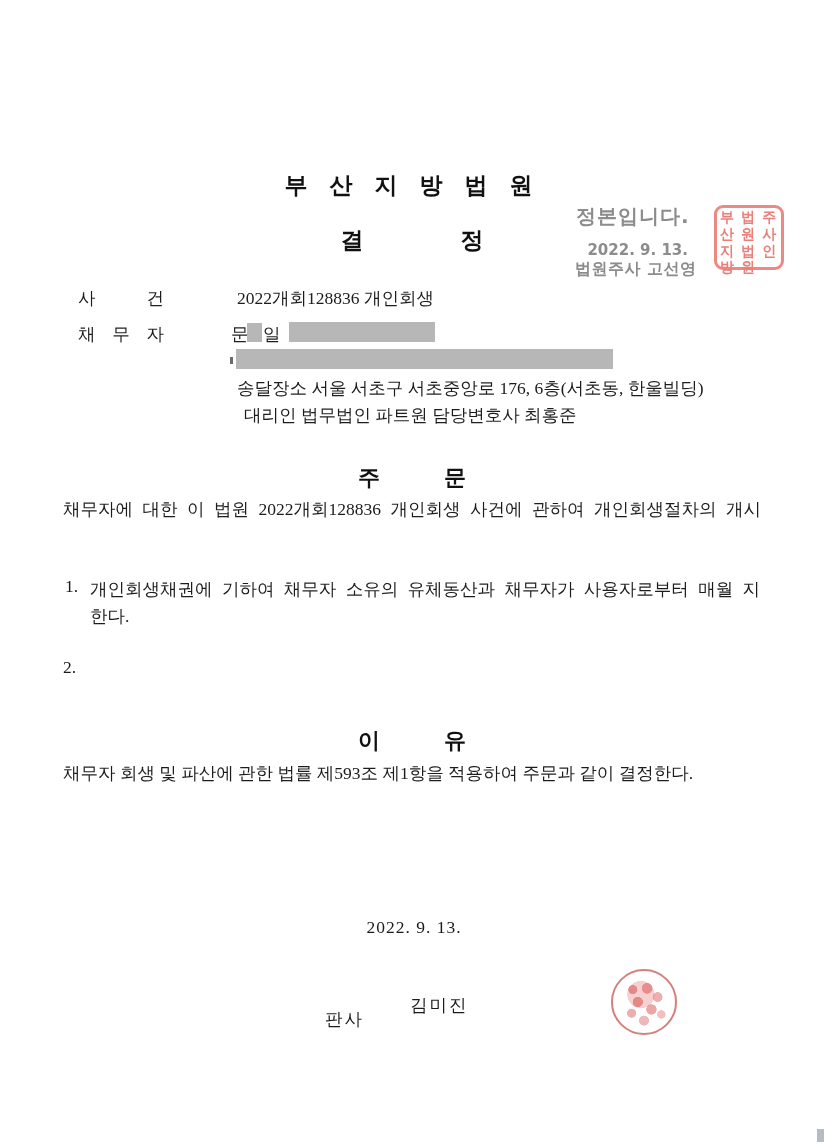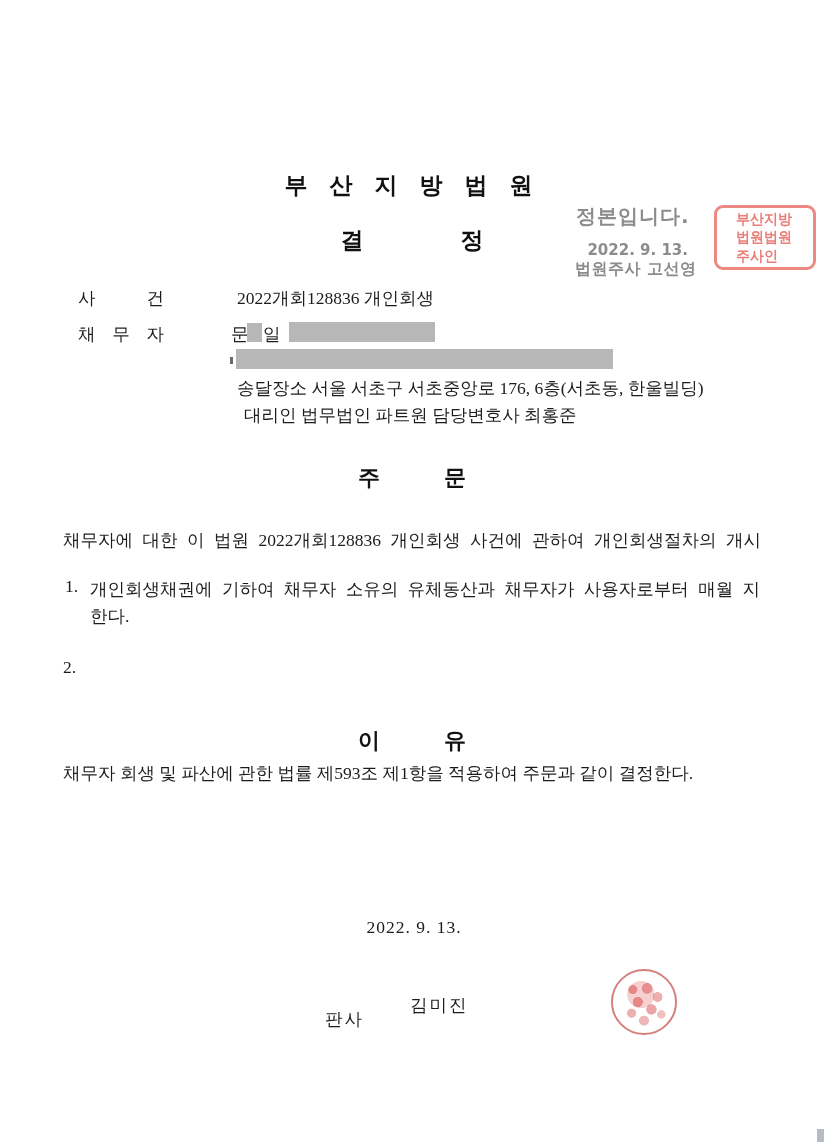--- a/index.html
+++ b/index.html
@@ -25,21 +25,21 @@
   
   .cert-label{top:203px;left:576px;font-family:"DejaVu Sans",sans-serif;
     font-weight:bold;font-size:20px;color:var(--cert-gray,#8c8c8c);letter-spacing:1px;}
   .cert-date{top:241px;left:576px;width:112px;text-align:right;
     font-family:"DejaVu Sans",sans-serif;font-weight:bold;font-size:15px;color:var(--cert-gray,#8c8c8c);}
   .cert-officer{top:259px;left:575px;font-family:"DejaVu Sans",sans-serif;
     font-weight:bold;font-size:16px;color:var(--cert-gray,#8c8c8c);letter-spacing:.5px;}
   .square-seal{
     top:205px;left:714px;width:58px;height:55px;
     border:3.5px solid var(--seal-red,#ec8983);border-radius:9px;
-    padding:2px 19px;display:flex;flex-direction:column;justify-content:space-around;
+    padding:2px 3px;display:flex;flex-direction:row;justify-content:space-around;
     color:#ea7f79;font-family:"DejaVu Sans",sans-serif;font-weight:bold;font-size:14px;
     line-height:16px;filter:blur(.3px);
   }
   .square-seal .srow{text-align:justify;text-align-last:justify;transform:scaleY(1.04);}
   
   .row-label{left:78px;width:86px;display:flex;justify-content:space-between;
     font-size:17.5px;color:#1c1c1c;}
   .serif17{font-size:17.5px;color:#1c1c1c;}
   .redact{background:var(--redact-gray,#b7b7b7);}
   
@@ -107,21 +107,21 @@
 <span class="abs tick" style="top:357px;left:230px;width:3px;height:7px"></span>
 <span class="abs redact" style="top:349px;left:236px;width:377px;height:20px"></span>
 
 <div class="abs serif17" style="top:376px;left:237px">송달장소   서울 서초구 서초중앙로 176, 6층(서초동, 한울빌딩)</div>
 <div class="abs serif17" style="top:403px;left:244px">대리인 법무법인 파트원 담당변호사 최홍준</div>
 
 <div class="abs section-head" style="top:463px">
   <span>주</span>
   <span>문</span>
 </div>
-<div class="abs para" style="top:527px">
+<div class="abs para" style="top:496px">
   <div class="jfull">채무자에 대한 이 법원 2022개회128836 개인회생 사건에 관하여 개인회생절차의 개시</div>
 </div>
 
 <span class="abs list-num" style="top:576px;left:65px">1.</span>
 <span class="abs list-num" style="top:657px;left:63px">2.</span>
 <div class="abs list-lines" style="top:576px">
   <div class="jfull">개인회생채권에 기하여 채무자 소유의 유체동산과 채무자가 사용자로부터 매월 지</div>
   <div>한다.</div>
 </div>
 

